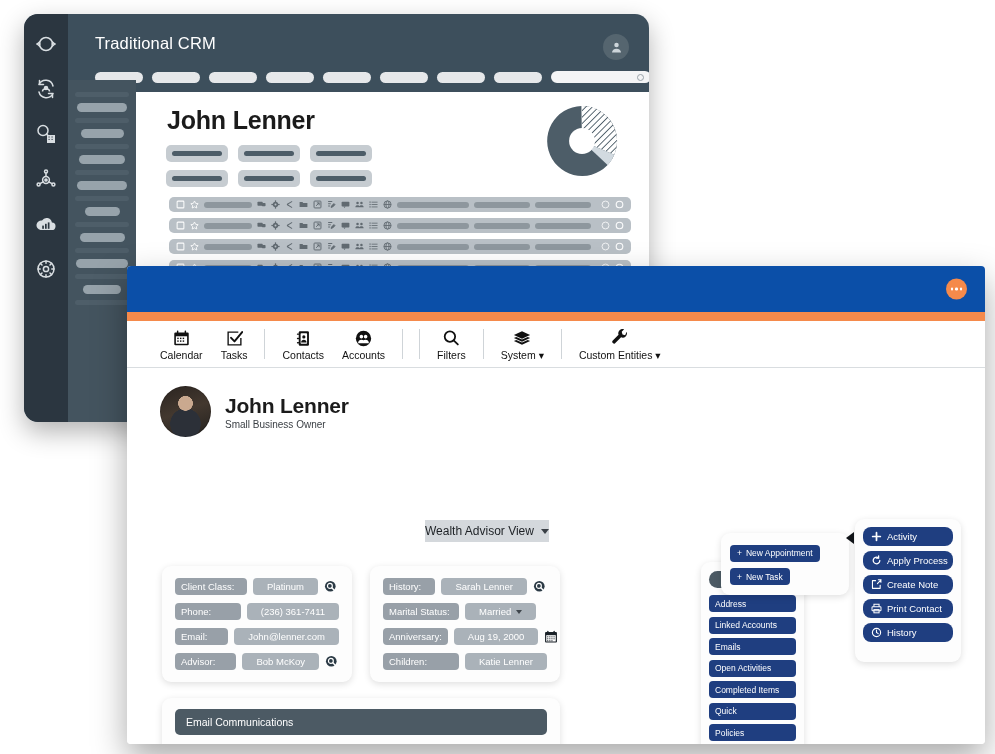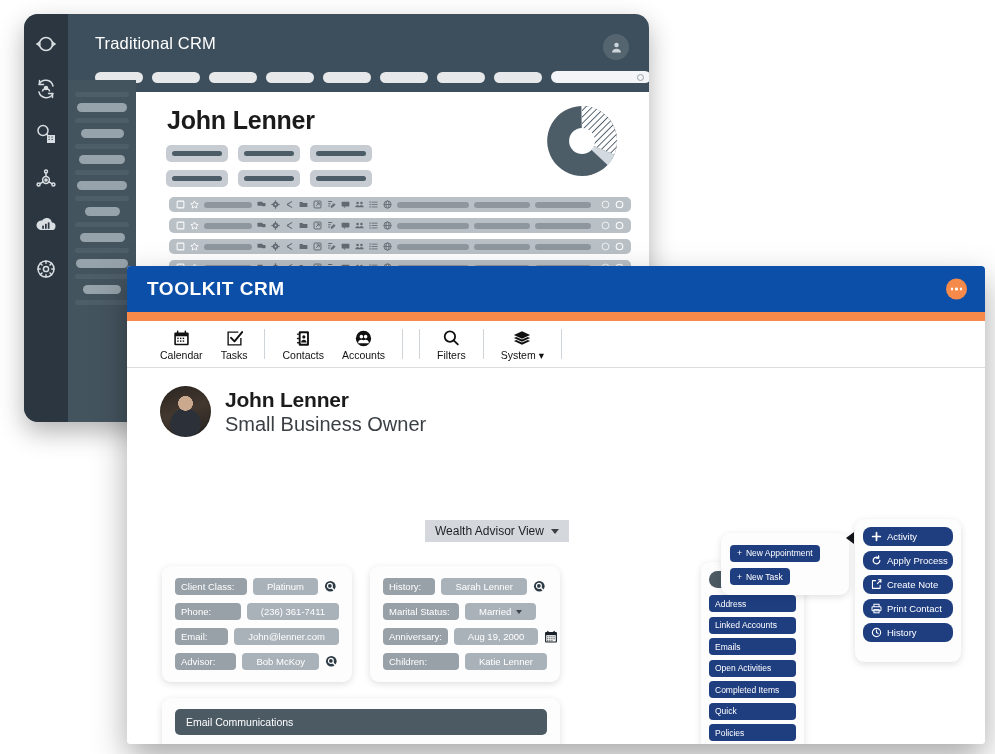--- a/index.html
+++ b/index.html
@@ -175,27 +175,27 @@
   #profile-pic {
     width: 51px; height: 51px; border-radius: 50%;
     background:
       radial-gradient(circle at 50% 34%, #caa98f 0 17%, transparent 18%),
       radial-gradient(circle at 50% 74%, #2c3038 0 33%, transparent 34%),
       linear-gradient(160deg, #2a2420 0%, #43382f 48%, #22201e 100%);
     box-shadow: inset 0 0 0 1px rgba(0,0,0,.15);
     overflow: hidden;
   }
   #profile-name { font-size: 21px; font-weight: 700; color: #1b1b1b; letter-spacing: -.2px; }
-  #profile-role { font-size: 20px; color: #3a3f44; margin-top: 1px; }
+  #profile-role { font-size: 10px; color: #3a3f44; margin-top: 1px; }
 
   #view-select {
     position: absolute; left: 298px; top: 174px;
     transform: translateY(-100%);
     background: #d4d8dc; border-radius: 0;
-    padding: 4px 10px; font-size: 12px; color: #1d2125;
+    padding: 4px 0; font-size: 12px; color: #1d2125;
     display: flex; align-items: center; gap: 7px; cursor: pointer;
   }
   #view-select .caret { width: 0; height: 0; border-left: 4px solid transparent; border-right: 4px solid transparent; border-top: 5px solid #3a4046; }
 
   
   .detail-card {
     position: absolute; top: 198px;
     background: #fdfdfd; border-radius: 9px;
     box-shadow: 0 2px 7px rgba(0,0,0,.13);
     padding: 12px 13px;
@@ -797,21 +797,20 @@
             </svg>
           </span>
       </div>
     </div>
   </div>
 </div>
 
 <div id="fg-window">
 
   <div id="fg-header">
-    <div id="fg-title">TOOLKIT CRM</div>
     <div id="fg-more">
         <i></i>
         <i></i>
         <i></i>
       </div>
   </div>
   <div id="fg-stripe"></div>
 
   <div id="fg-toolbar">
     <div class="tb-group">
@@ -892,20 +891,30 @@
             <svg width="18" height="18" viewBox="0 0 20 20" fill="#111">
               <path d="M10 2.4 19 6.6 10 10.8 1 6.6z"></path>
               <path d="m1 10 9 4.2 9-4.2-2.6-1.2L10 11.6 3.6 8.8z"></path>
               <path d="m1 13.4 9 4.2 9-4.2-2.6-1.2L10 15l-6.4-2.8z"></path>
             </svg>
           </span>
         <span class="tb-lbl">System ▾</span>
       </div>
     </div>
     <div class="tb-sep"></div>
+    <div class="tb-group">
+      <div class="tb-item">
+        <span class="tb-ico">
+            <svg width="18" height="18" viewBox="0 0 20 20" fill="#111">
+              <path d="M17.4 3.1a4.8 4.8 0 0 1-6.2 6.2l-6.1 6.1a2 2 0 1 1-2.8-2.8l6.1-6.1a4.8 4.8 0 0 1 6.2-6.2L11.9 3.1 12.8 6l2.9.9z"></path>
+            </svg>
+          </span>
+        <span class="tb-lbl">Custom Entities ▾</span>
+      </div>
+    </div>
   </div>
 
   <div id="fg-body">
 
     <div id="profile">
       <div id="profile-pic"></div>
       <div>
         <div id="profile-name">John Lenner</div>
         <div id="profile-role">Small Business Owner</div>
       </div>

